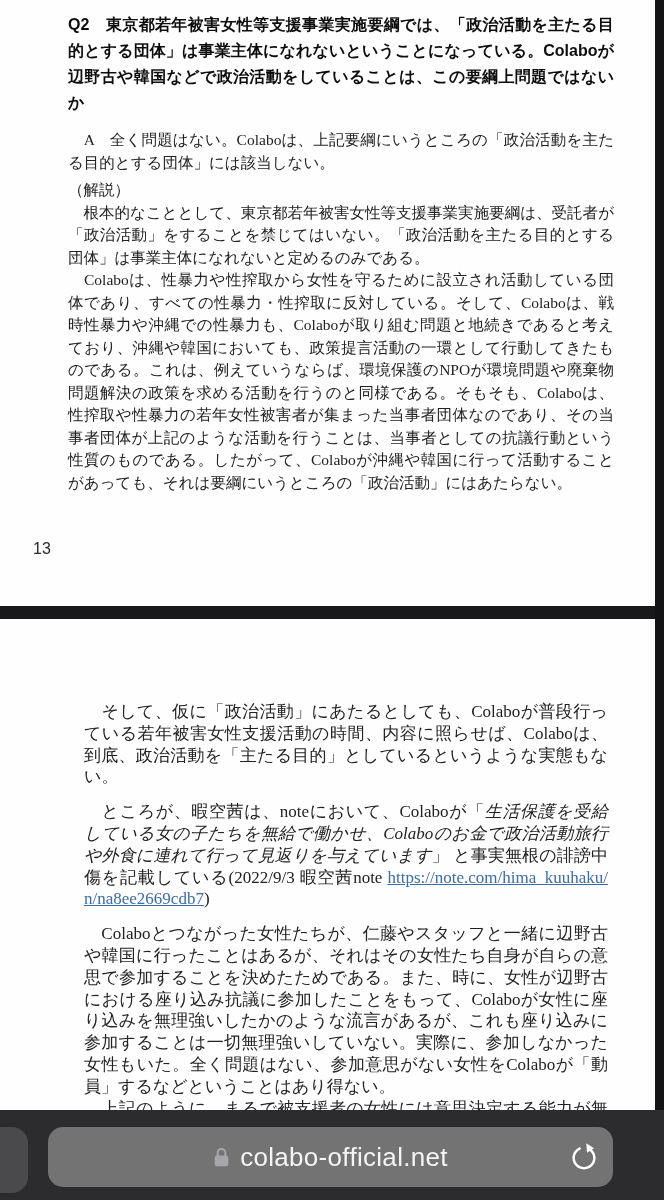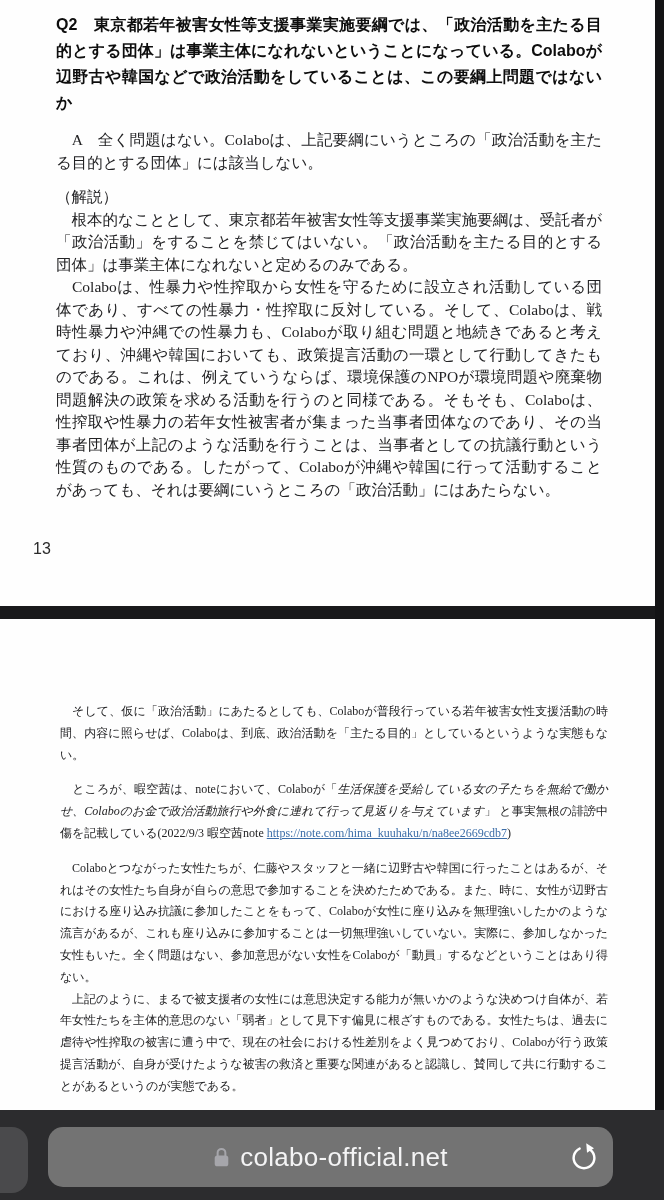--- a/index.html
+++ b/index.html
@@ -7,34 +7,34 @@
   body { background:#101012; position:relative;
          font-family:"Liberation Sans","DejaVu Sans",sans-serif; }
 
   .page { position:absolute; left:0; width:656px; background:#fefefe; overflow:hidden; }
   .page1 { top:0; height:606px; }
   .page2 { top:619px; height:491px; }
 
   .page-gap { position:absolute; left:0; top:606px; width:664px; height:13px; background:#19191b; }
   .right-strip { position:absolute; right:0; top:0; width:9px; height:1110px; background:#131315; }
 
-  .p1-content { position:absolute; left:56px; top:12px; width:546px; }
+  .p1-content { position:absolute; left:68px; top:12px; width:546px; }
   .p2-content { position:absolute; left:60px; top:82px; width:548px; }
 
   .q-heading { font-family:"Liberation Sans","DejaVu Sans",sans-serif;
                font-weight:700; font-size:16px; line-height:26px; color:#0d0d0d;
                text-align:justify; }
 
   .serif { font-family:"Liberation Serif","DejaVu Serif",serif;
            color:#222224; text-align:justify; }
   .p1-content .serif { font-size:15.5px; line-height:22.5px; }
-  .p2-content .serif { font-size:12px; line-height:21.8px; }
+  .p2-content .serif { font-size:17px; line-height:21.8px;margin-left:24px; }
 
   .answer { margin-top:13px; }
-  .kaisetsu { margin-top:12px; }
+  .kaisetsu { margin-top:5px; }
   .mt { margin-top:13px; }
 
   .quote-italic { font-style:italic; }
   .note-link { color:#3b6da8; text-decoration:underline; cursor:pointer; word-break:break-all; }
 
   .pagenum { position:absolute; left:33px; top:540px; font-size:16px; color:#2a2a2a;
              font-family:"Liberation Sans","DejaVu Sans",sans-serif; }
 
   .bottom-bar { position:absolute; left:0; top:1110px; width:664px; height:90px; background:#2c2c2e; }
 

